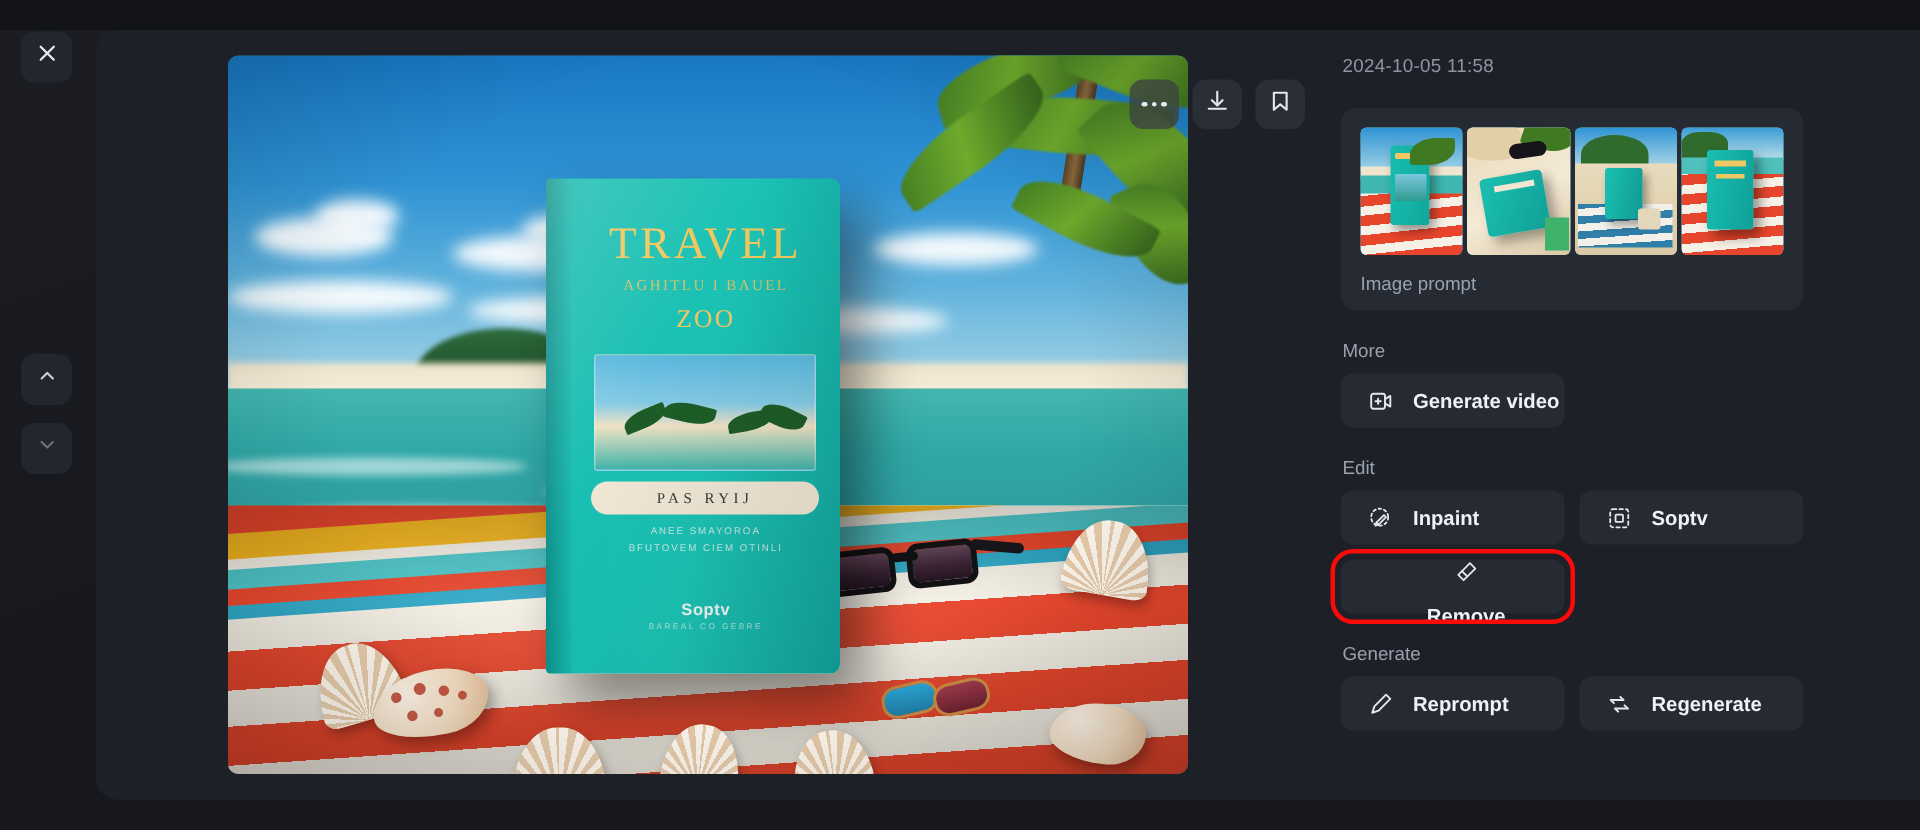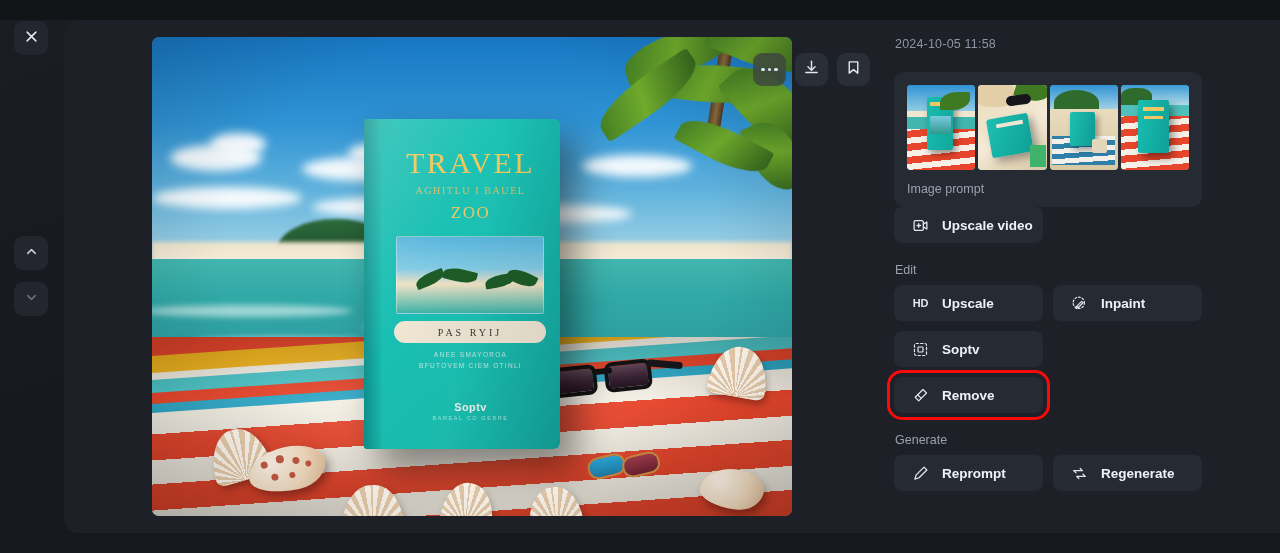--- a/index.html
+++ b/index.html
@@ -347,21 +347,21 @@
   .act-btn .ic svg { width: 17px; height: 17px; }
   .hd-ic {
     font-size: 11px; font-weight: 700; letter-spacing: -0.3px;
     color: #dfe3ea;
   }
   .act-btn.highlighted {
     outline: 3px solid #fb0a0a;
     outline-offset: 4px;
   }
 
-  .full-row { grid-column: 1 / 2; }
+  .full-row { grid-column: 1 / 2; flex-direction: column; }
 </style>
 </head>
 <body>
 
 <div class="app">
 
   <div class="topstrip"></div>
 
   <div class="left-rail">
     <div class="close-btn">
@@ -547,39 +547,36 @@
           <div style="position:absolute;left:0;top:36%;width:100%;height:64%;background:repeating-linear-gradient(-5deg,#e8462c 0 7px,#f6f0e6 7px 13px);"></div>
           <div style="position:absolute;left:26%;top:18%;width:44%;height:62%;background:linear-gradient(100deg,#19bfb2,#0f9f97);border-radius:2px;box-shadow:4px 5px 8px rgba(0,0,0,.4);"></div>
           <div style="position:absolute;left:32%;top:26%;width:32%;height:5%;background:#f0c762;"></div>
           <div style="position:absolute;left:34%;top:36%;width:28%;height:4%;background:#f0c762;"></div>
         </div>
 
       </div>
       <div class="prompt-label">Image prompt</div>
     </div>
 
+    <div class="section-label">More</div>
     <div class="btn-grid">
       <div class="act-btn">
         <span class="ic">
           <svg viewBox="0 0 24 24" fill="none" stroke="currentColor" stroke-width="1.8" stroke-linecap="round" stroke-linejoin="round">
             <rect x="3" y="5" width="13" height="14" rx="2"></rect>
             <path d="M16 10 L21 7 V17 L16 14"></path>
             <path d="M9.5 9.5 V14.5 M7 12 H12"></path>
           </svg>
         </span>
-        <span>Upscale video</span>
+        <span>Generate video</span>
       </div>
     </div>
 
     <div class="section-label">Edit</div>
     <div class="btn-grid">
-      <div class="act-btn">
-        <span class="ic hd-ic">HD</span>
-        <span>Upscale</span>
-      </div>
       <div class="act-btn">
         <span class="ic">
           <svg viewBox="0 0 24 24" fill="none" stroke="currentColor" stroke-width="1.7" stroke-linecap="round" stroke-linejoin="round">
             <circle cx="11" cy="11" r="8" stroke-dasharray="2.4 2.8"></circle>
             <path d="M8 16 L15 9 L17 11 L10 18 Z"></path>
             <path d="M8 16 L7 19 L10 18"></path>
           </svg>
         </span>
         <span>Inpaint</span>
       </div>

